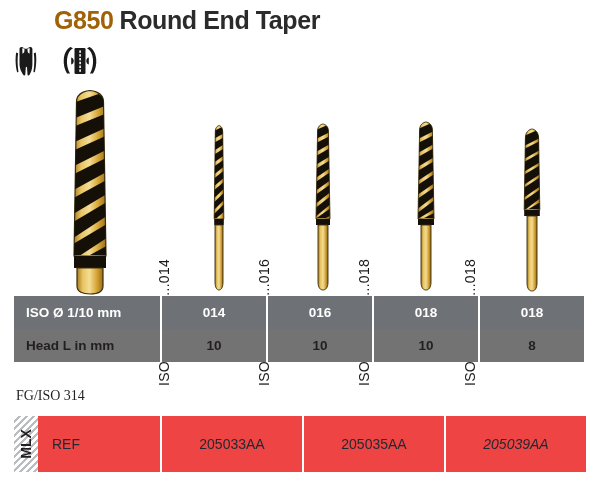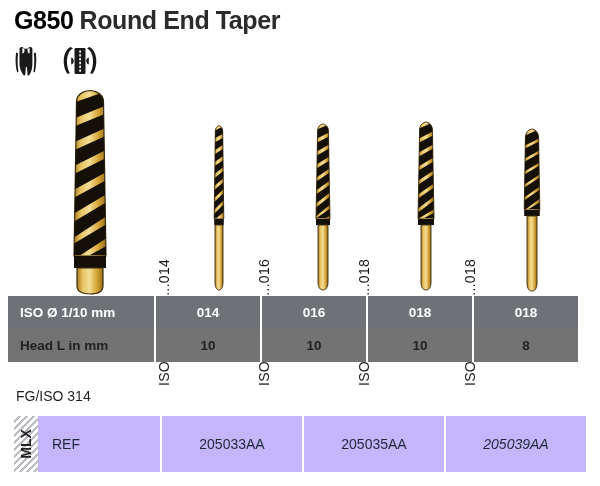--- a/index.html
+++ b/index.html
@@ -5,71 +5,71 @@
   html,body{margin:0;padding:0;}
   body{
     width:600px;height:486px;background:#ffffff;
     font-family:"Liberation Sans",sans-serif;
     color:#231f20;overflow:hidden;position:relative;
   }
   .sheet{position:absolute;inset:0;}
 
   
   .title{position:absolute;left:14px;top:6px;font-size:25px;font-weight:bold;letter-spacing:-0.4px;white-space:nowrap;}
-  .title .code{color:#000000;}
+  .title .code{color:#a16207;margin-left:40px;}
   .title .name{color:#2b2b2b;margin-left:6px;}
 
   .pictos{position:absolute;left:10px;top:44px;display:flex;gap:14px;align-items:flex-end;}
   .picto{display:block;}
 
   
   .burs{position:absolute;left:0;top:80px;width:600px;height:215px;}
   .bur{position:absolute;}
   .isolabel{
     position:absolute;
     transform:rotate(-90deg);
     transform-origin:left bottom;
     font-size:14px;letter-spacing:0.3px;color:#1a1a1a;white-space:nowrap;
     font-family:"Liberation Sans",sans-serif;
   }
 
   
-  .spec{position:absolute;left:8px;top:296px;width:572px;}
+  .spec{position:absolute;left:14px;top:296px;width:572px;}
   .srow{display:flex;width:100%;height:33px;}
   .srow.dark{background:#6e7175;}
   .srow.light{background:#737373;}
   .scell{
     display:flex;align-items:center;justify-content:center;
     font-size:13.5px;font-weight:bold;box-sizing:border-box;
   }
   .srow.dark .scell{color:#ffffff;border-right:2px solid #ffffff;}
   .srow.light .scell{color:#231f20;border-right:2px solid #ffffff;}
   .scell.lbl{justify-content:flex-start;padding-left:12px;width:148px;flex:0 0 148px;}
   .scell.val{flex:1 1 0;}
   .scell:last-child{border-right:none;}
 
   
-  .fgiso{position:absolute;left:16px;top:388px;font-size:14px;color:#231f20;}
+  .fgiso{position:absolute;left:16px;top:388px;font-size:14px;color:#231f20;font-family:Liberation Serif, serif;}
 
   
   .reftable{position:absolute;left:14px;top:416px;width:572px;height:56px;display:flex;}
   .mlx{
     position:relative;flex:0 0 24px;width:24px;height:56px;
     background:
       repeating-linear-gradient(135deg,#ffffff 0px,#ffffff 3px,#b9bcc0 3px,#b9bcc0 5px);
     overflow:hidden;
   }
   .mlx span{
     position:absolute;left:50%;top:50%;
     transform:translate(-50%,-50%) rotate(-90deg);
     font-size:14px;font-weight:bold;color:#231f20;white-space:nowrap;
   }
   .rcell{
     display:flex;align-items:center;
-    background:#c4b5fd;border-right:2px solid #ffffff;box-sizing:border-box;
+    background:#ef4444;border-right:2px solid #ffffff;box-sizing:border-box;
     font-size:14px;color:#1f2933;
   }
   .rcell.lbl{flex:0 0 124px;padding-left:14px;}
   .rcell.val{flex:1 1 0;justify-content:center;}
   .rcell:last-child{border-right:none;font-style:italic;}
 </style>
 </head>
 <body>
 
 <div class="sheet">

